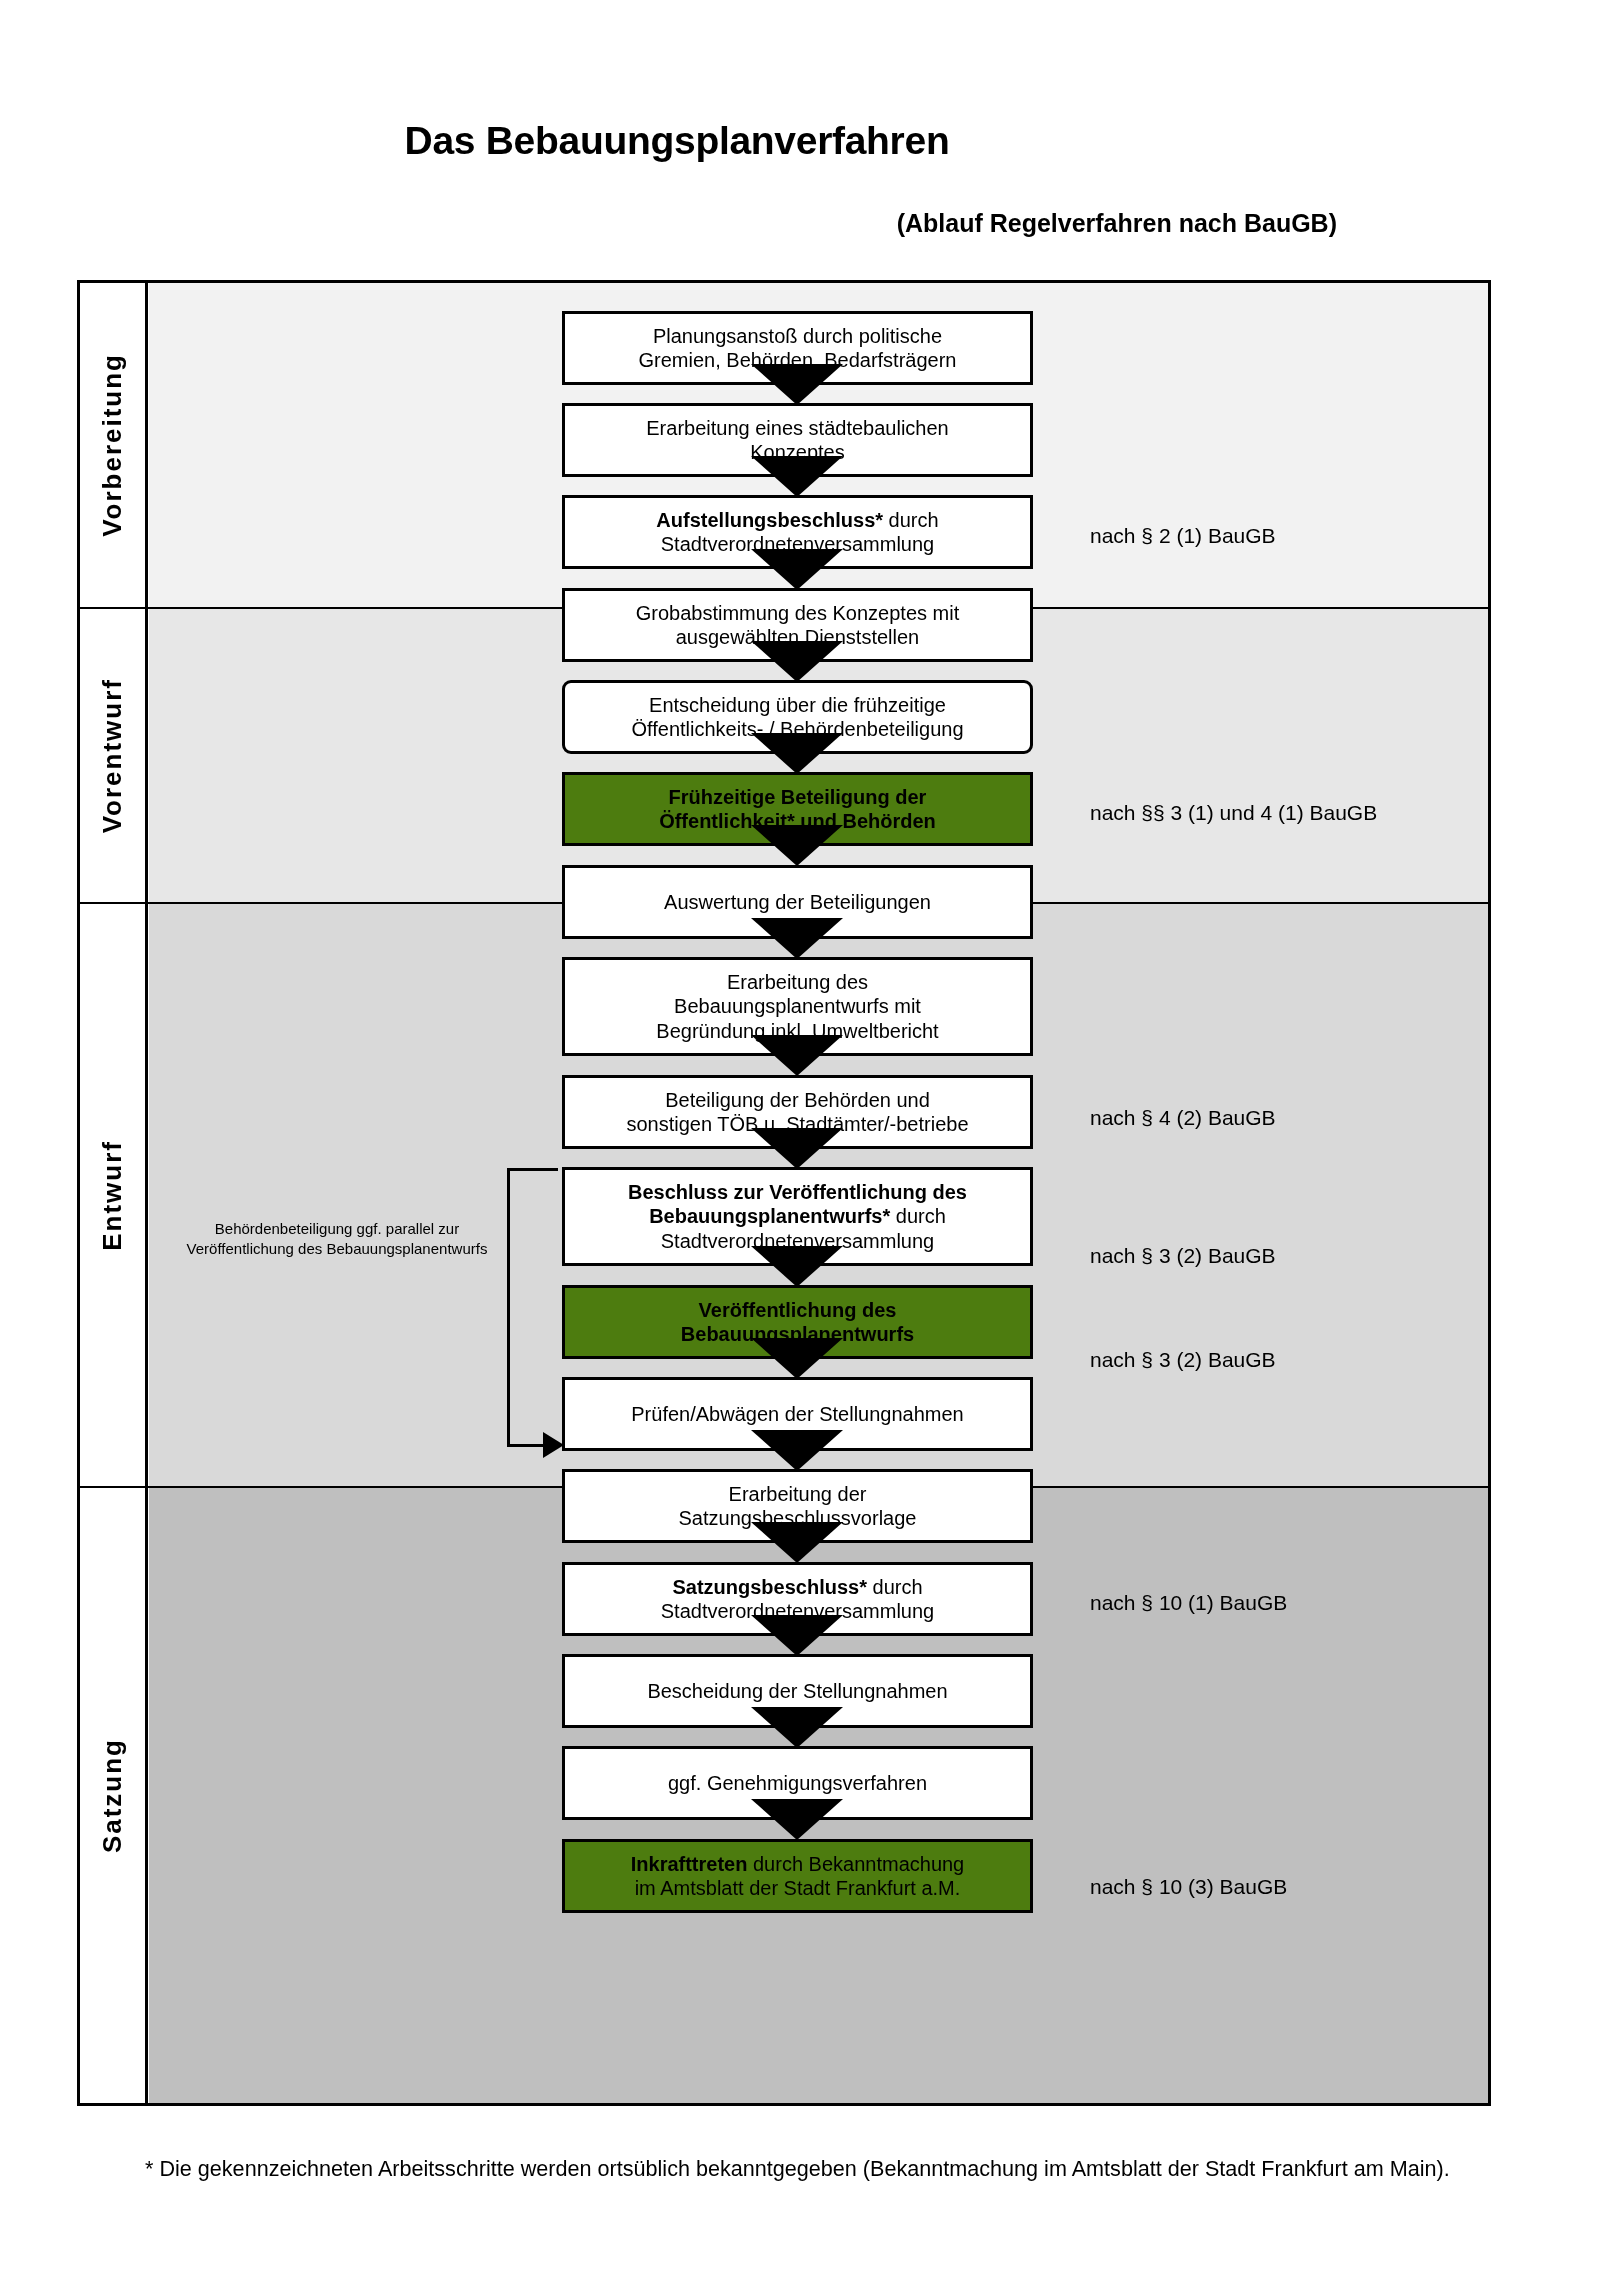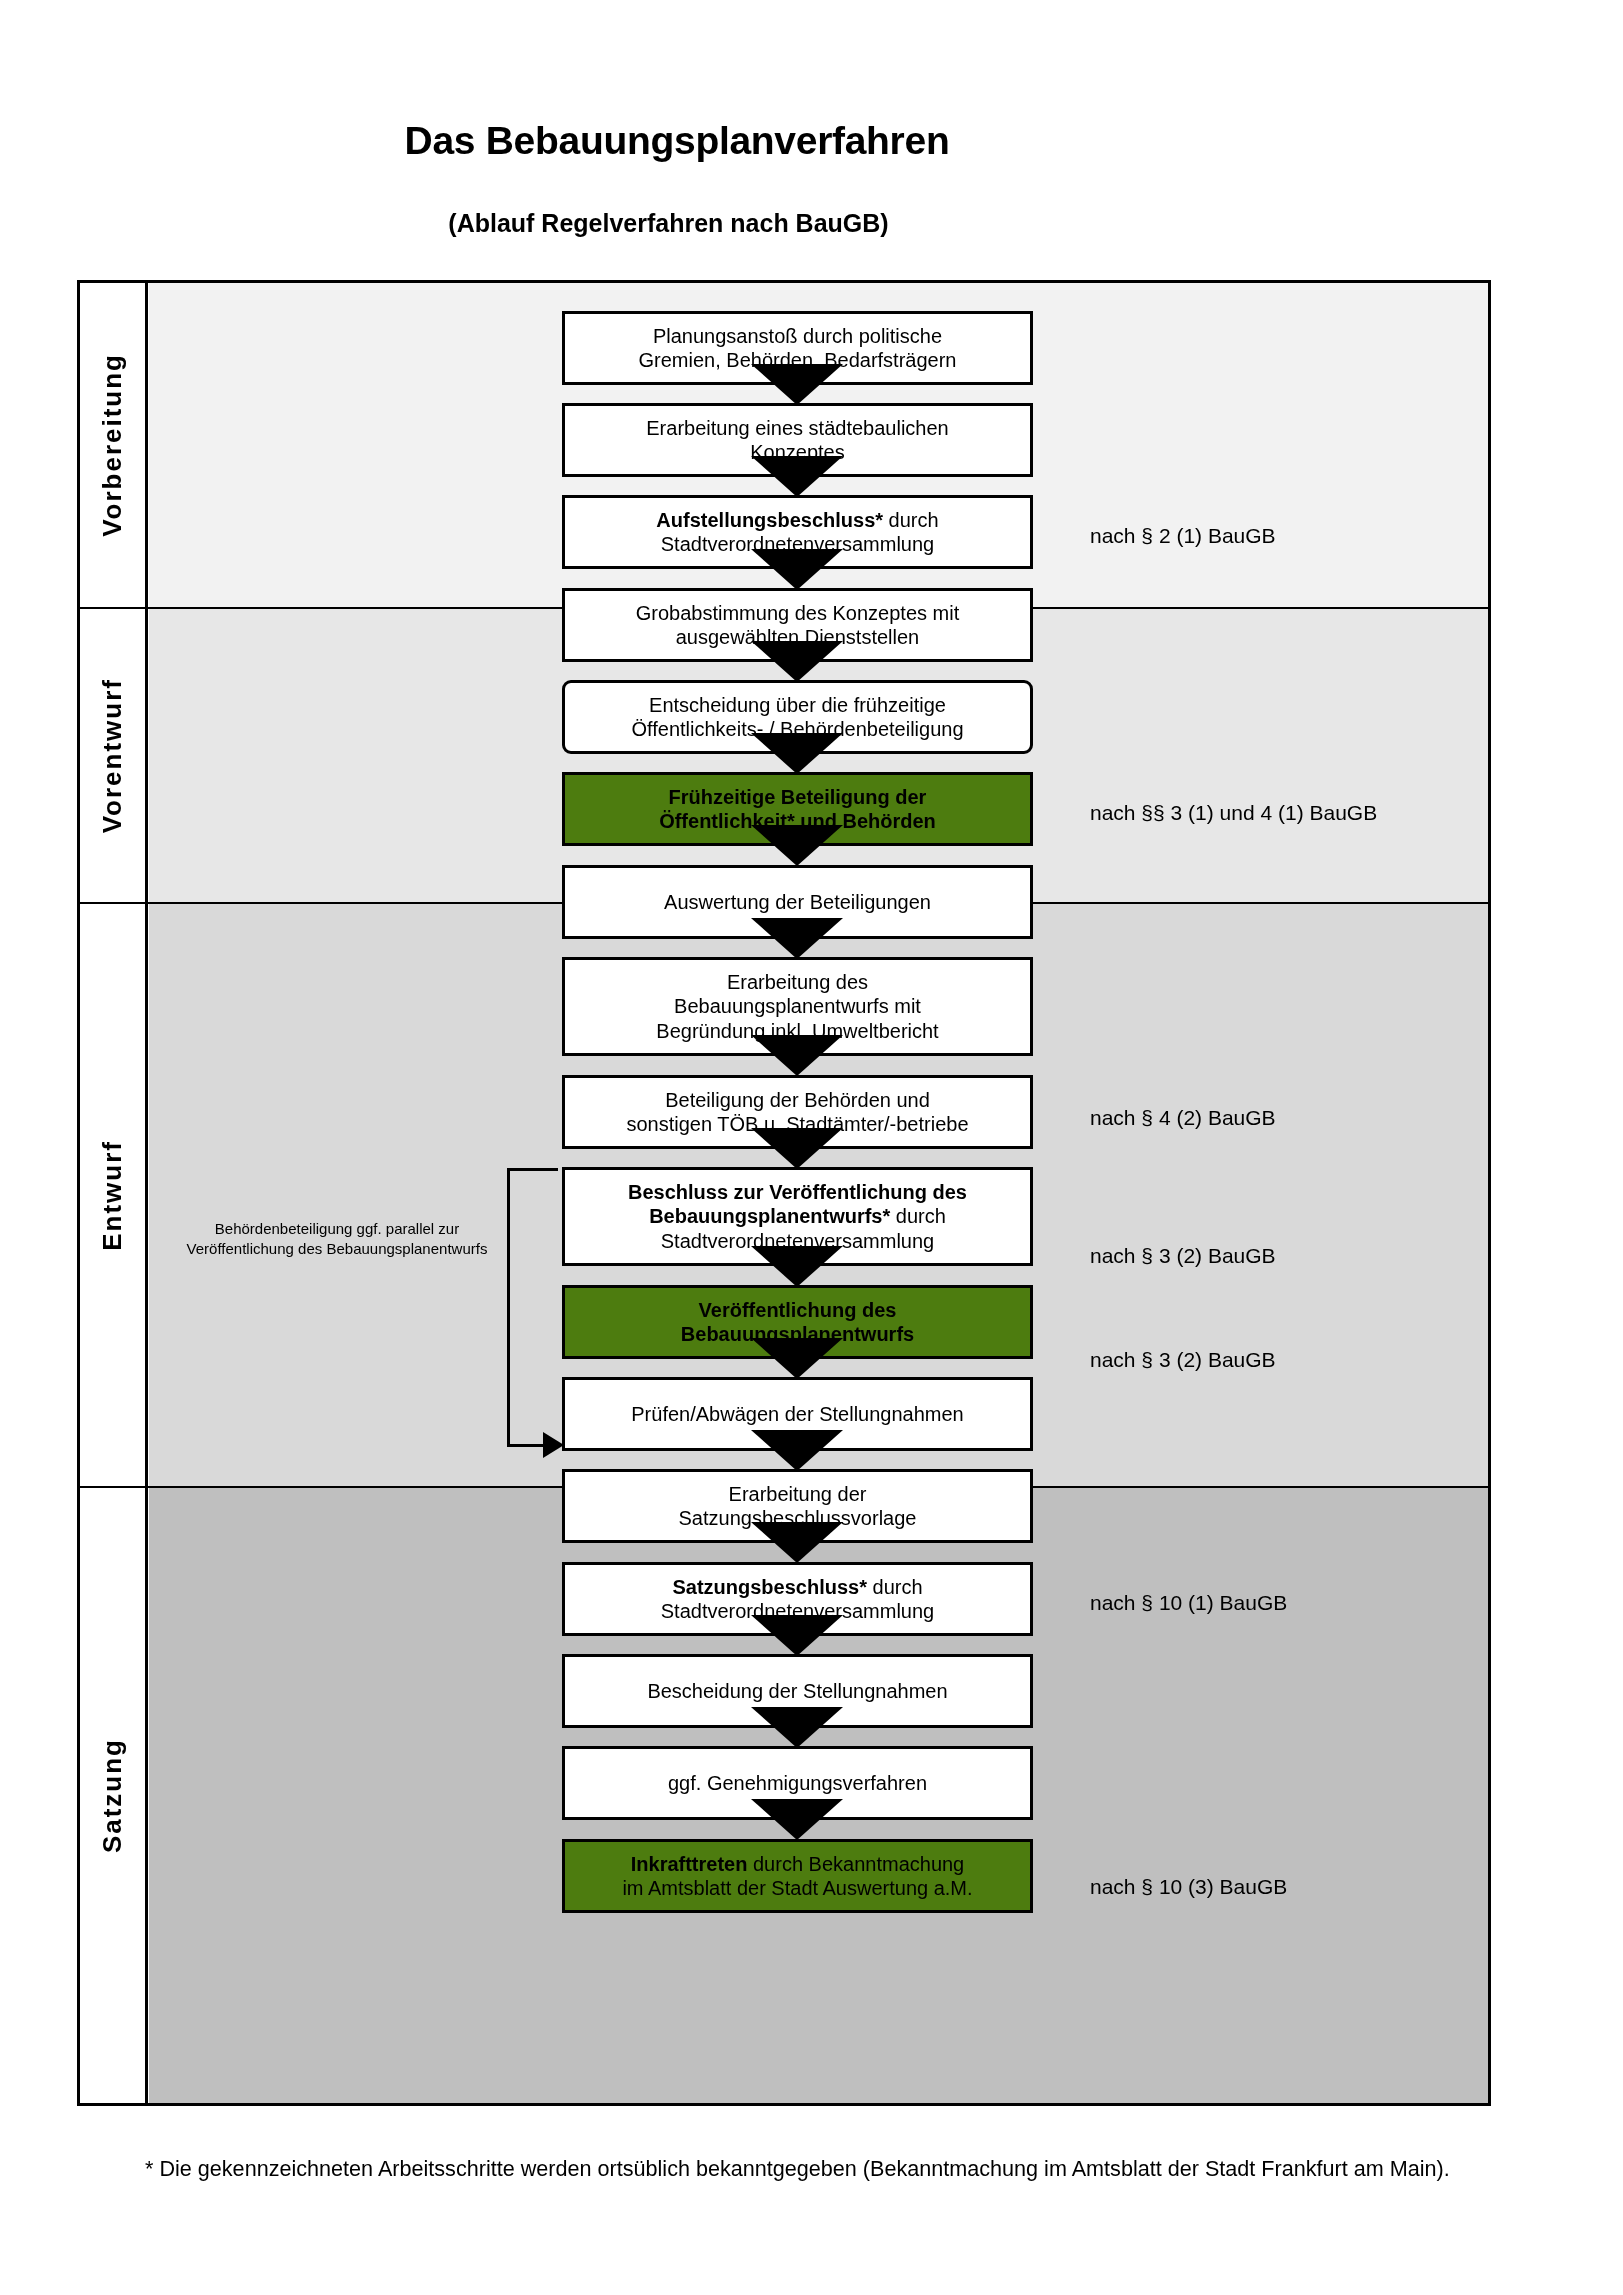--- a/index.html
+++ b/index.html
@@ -9,21 +9,21 @@
     color:#000;
   }
   .abs{position:absolute;}
 
   
   #title{
     left:0;top:119px;width:1354px;text-align:center;
     font-size:39px;font-weight:bold;letter-spacing:-0.3px;
   }
   #subtitle{
-    left:0;top:209px;width:1337px;text-align:center;
+    left:0;top:209px;width:1337px;text-align:right;
     font-size:25px;font-weight:bold;
   }
 
   
   #frame{
     left:77px;top:280px;width:1414px;height:1826px;
     border:3.3px solid #000;box-sizing:border-box;background:#fff;
   }
   
   #labelcol-divider{
@@ -232,21 +232,21 @@
 <div class="abs node" style="top:1746px;height:74px;">
   <div>
     <span class="ln">ggf. Genehmigungsverfahren</span>
   </div>
 </div>
 <div class="abs arrow" style="top:1799px;"></div>
 
 <div class="abs node blue" style="top:1839px;height:74px;">
   <div>
     <span class="ln"><b>Inkrafttreten</b><span> durch Bekanntmachung</span></span>
-    <span class="ln">im Amtsblatt der Stadt Auswertung a.M.</span>
+    <span class="ln">im Amtsblatt der Stadt Frankfurt a.M.</span>
   </div>
 </div>
 
 <div class="abs legal" style="top:524px;">nach § 2 (1) BauGB</div>
 <div class="abs legal" style="top:801px;">nach §§ 3 (1) und 4 (1) BauGB</div>
 <div class="abs legal" style="top:1106px;">nach § 4 (2) BauGB</div>
 <div class="abs legal" style="top:1244px;">nach § 3 (2) BauGB</div>
 <div class="abs legal" style="top:1348px;">nach § 3 (2) BauGB</div>
 <div class="abs legal" style="top:1591px;">nach § 10 (1) BauGB</div>
 <div class="abs legal" style="top:1875px;">nach § 10 (3) BauGB</div>

